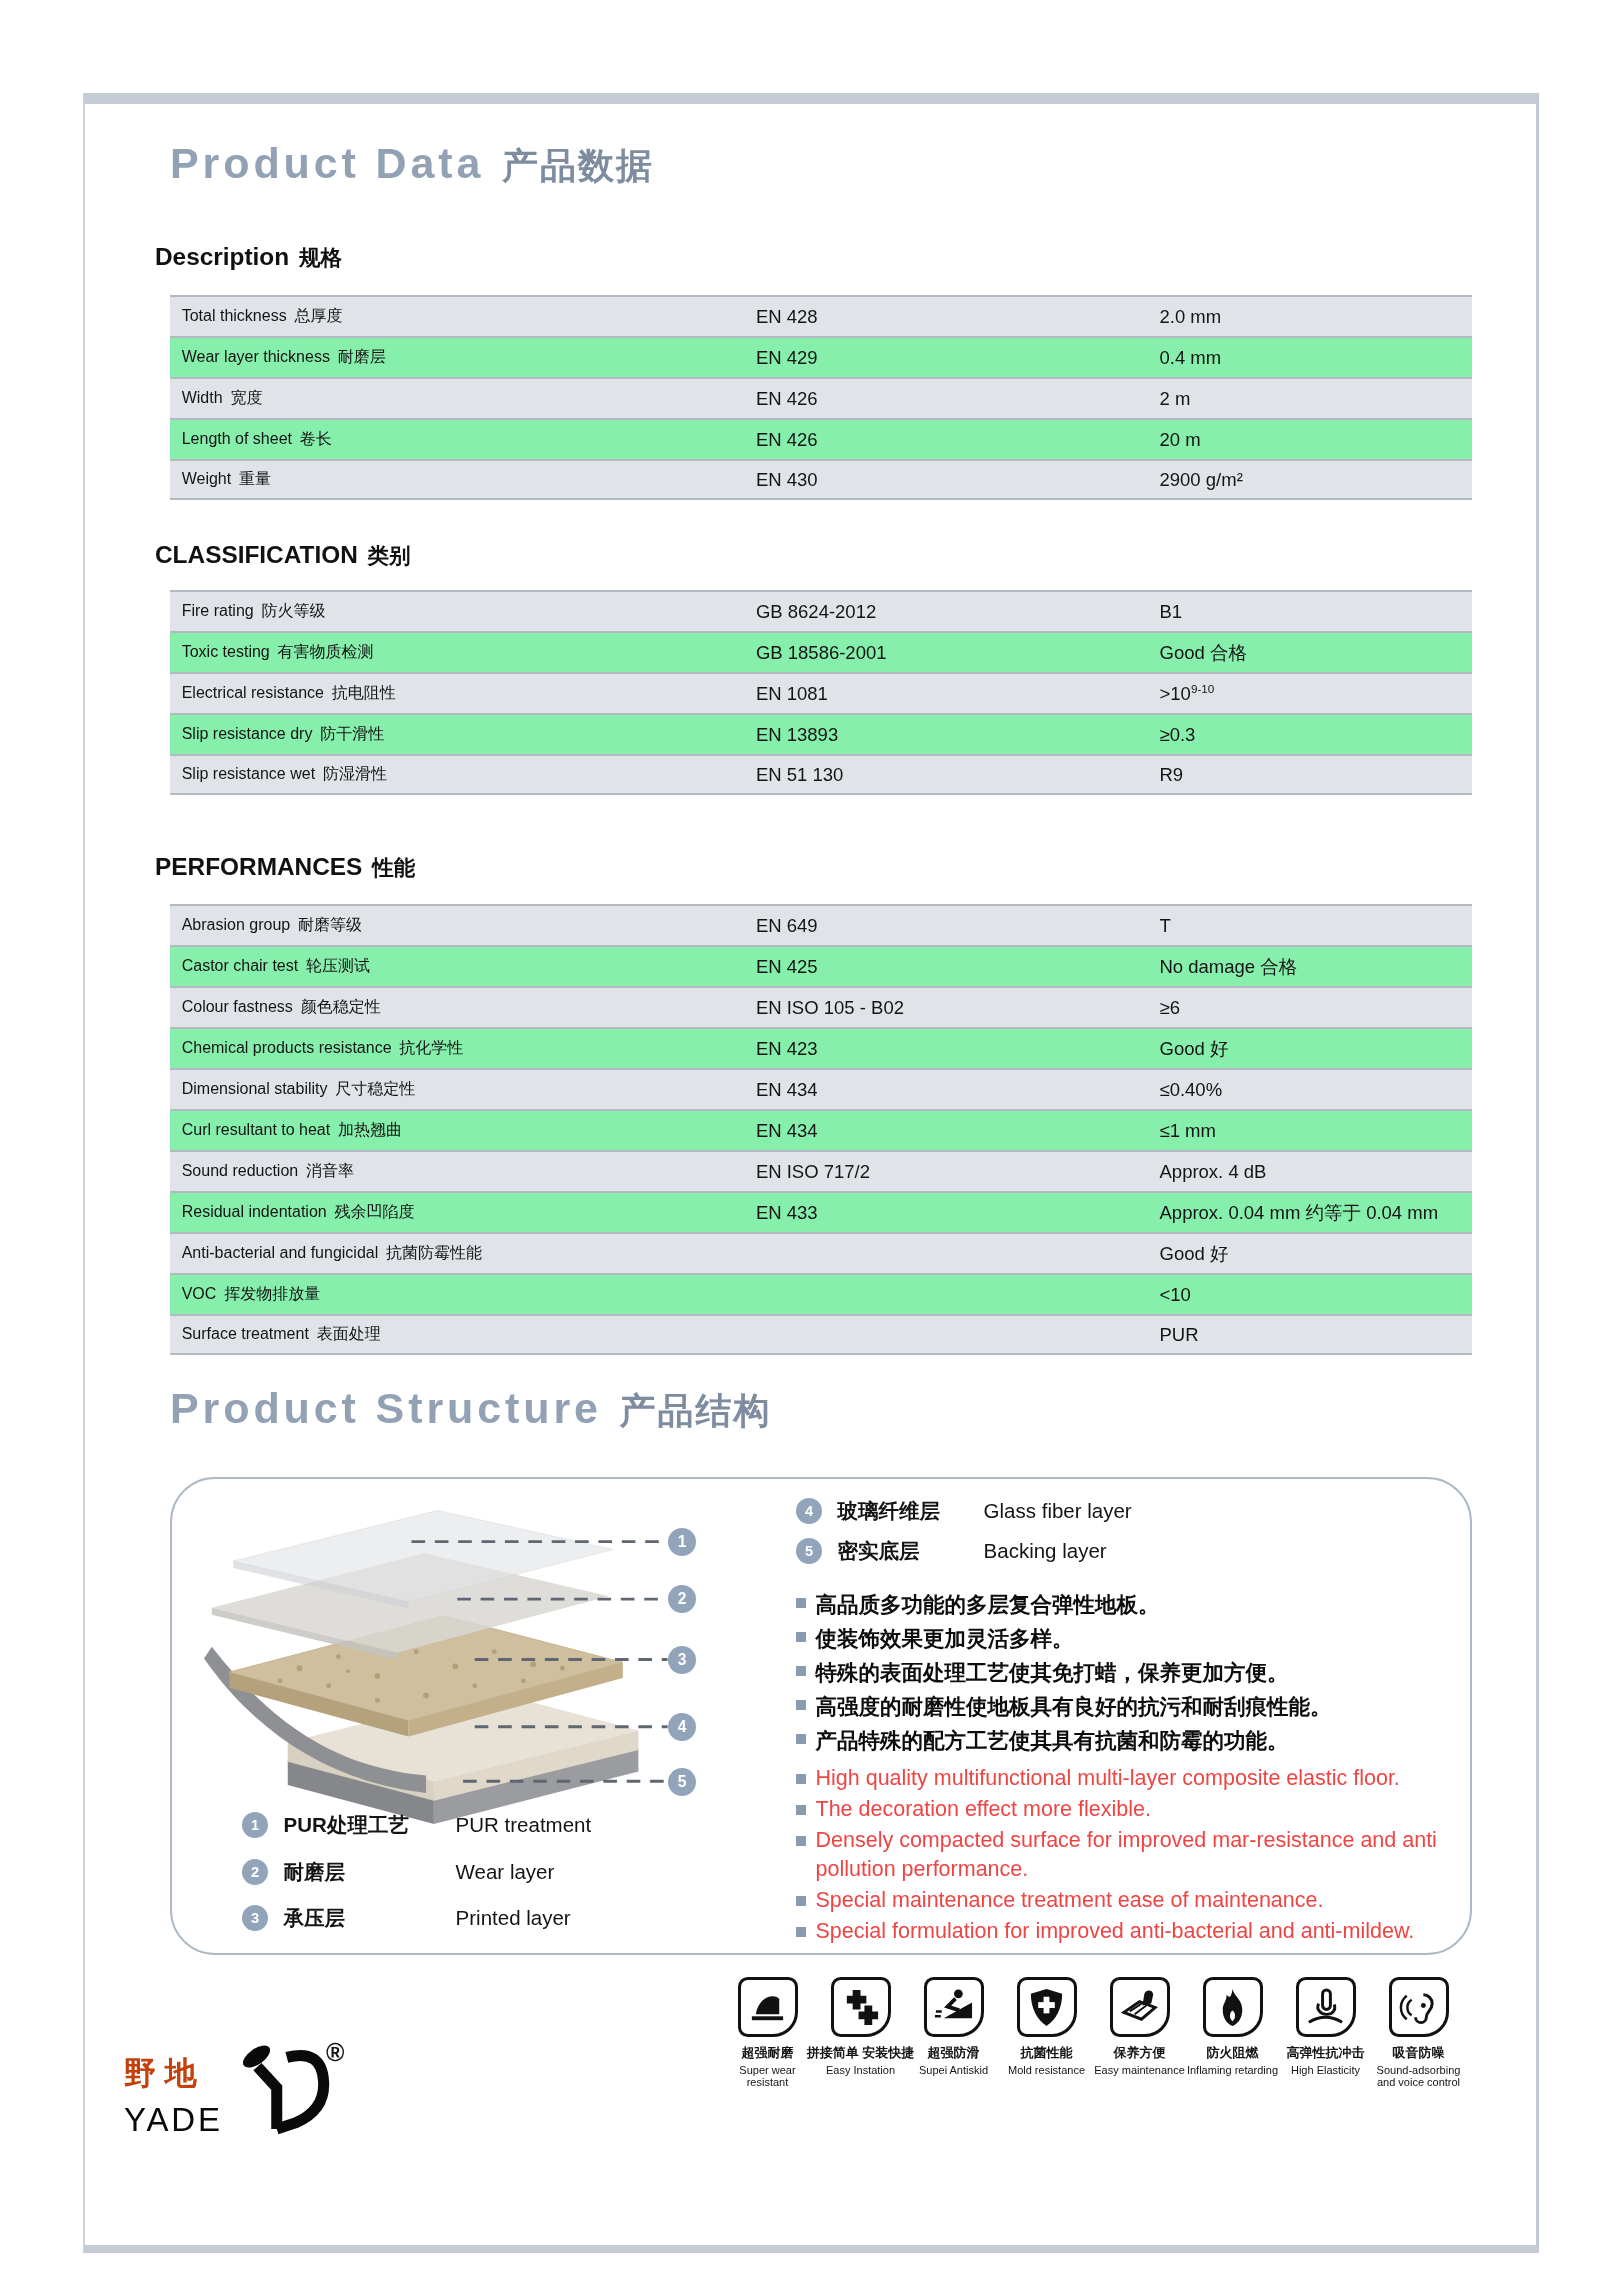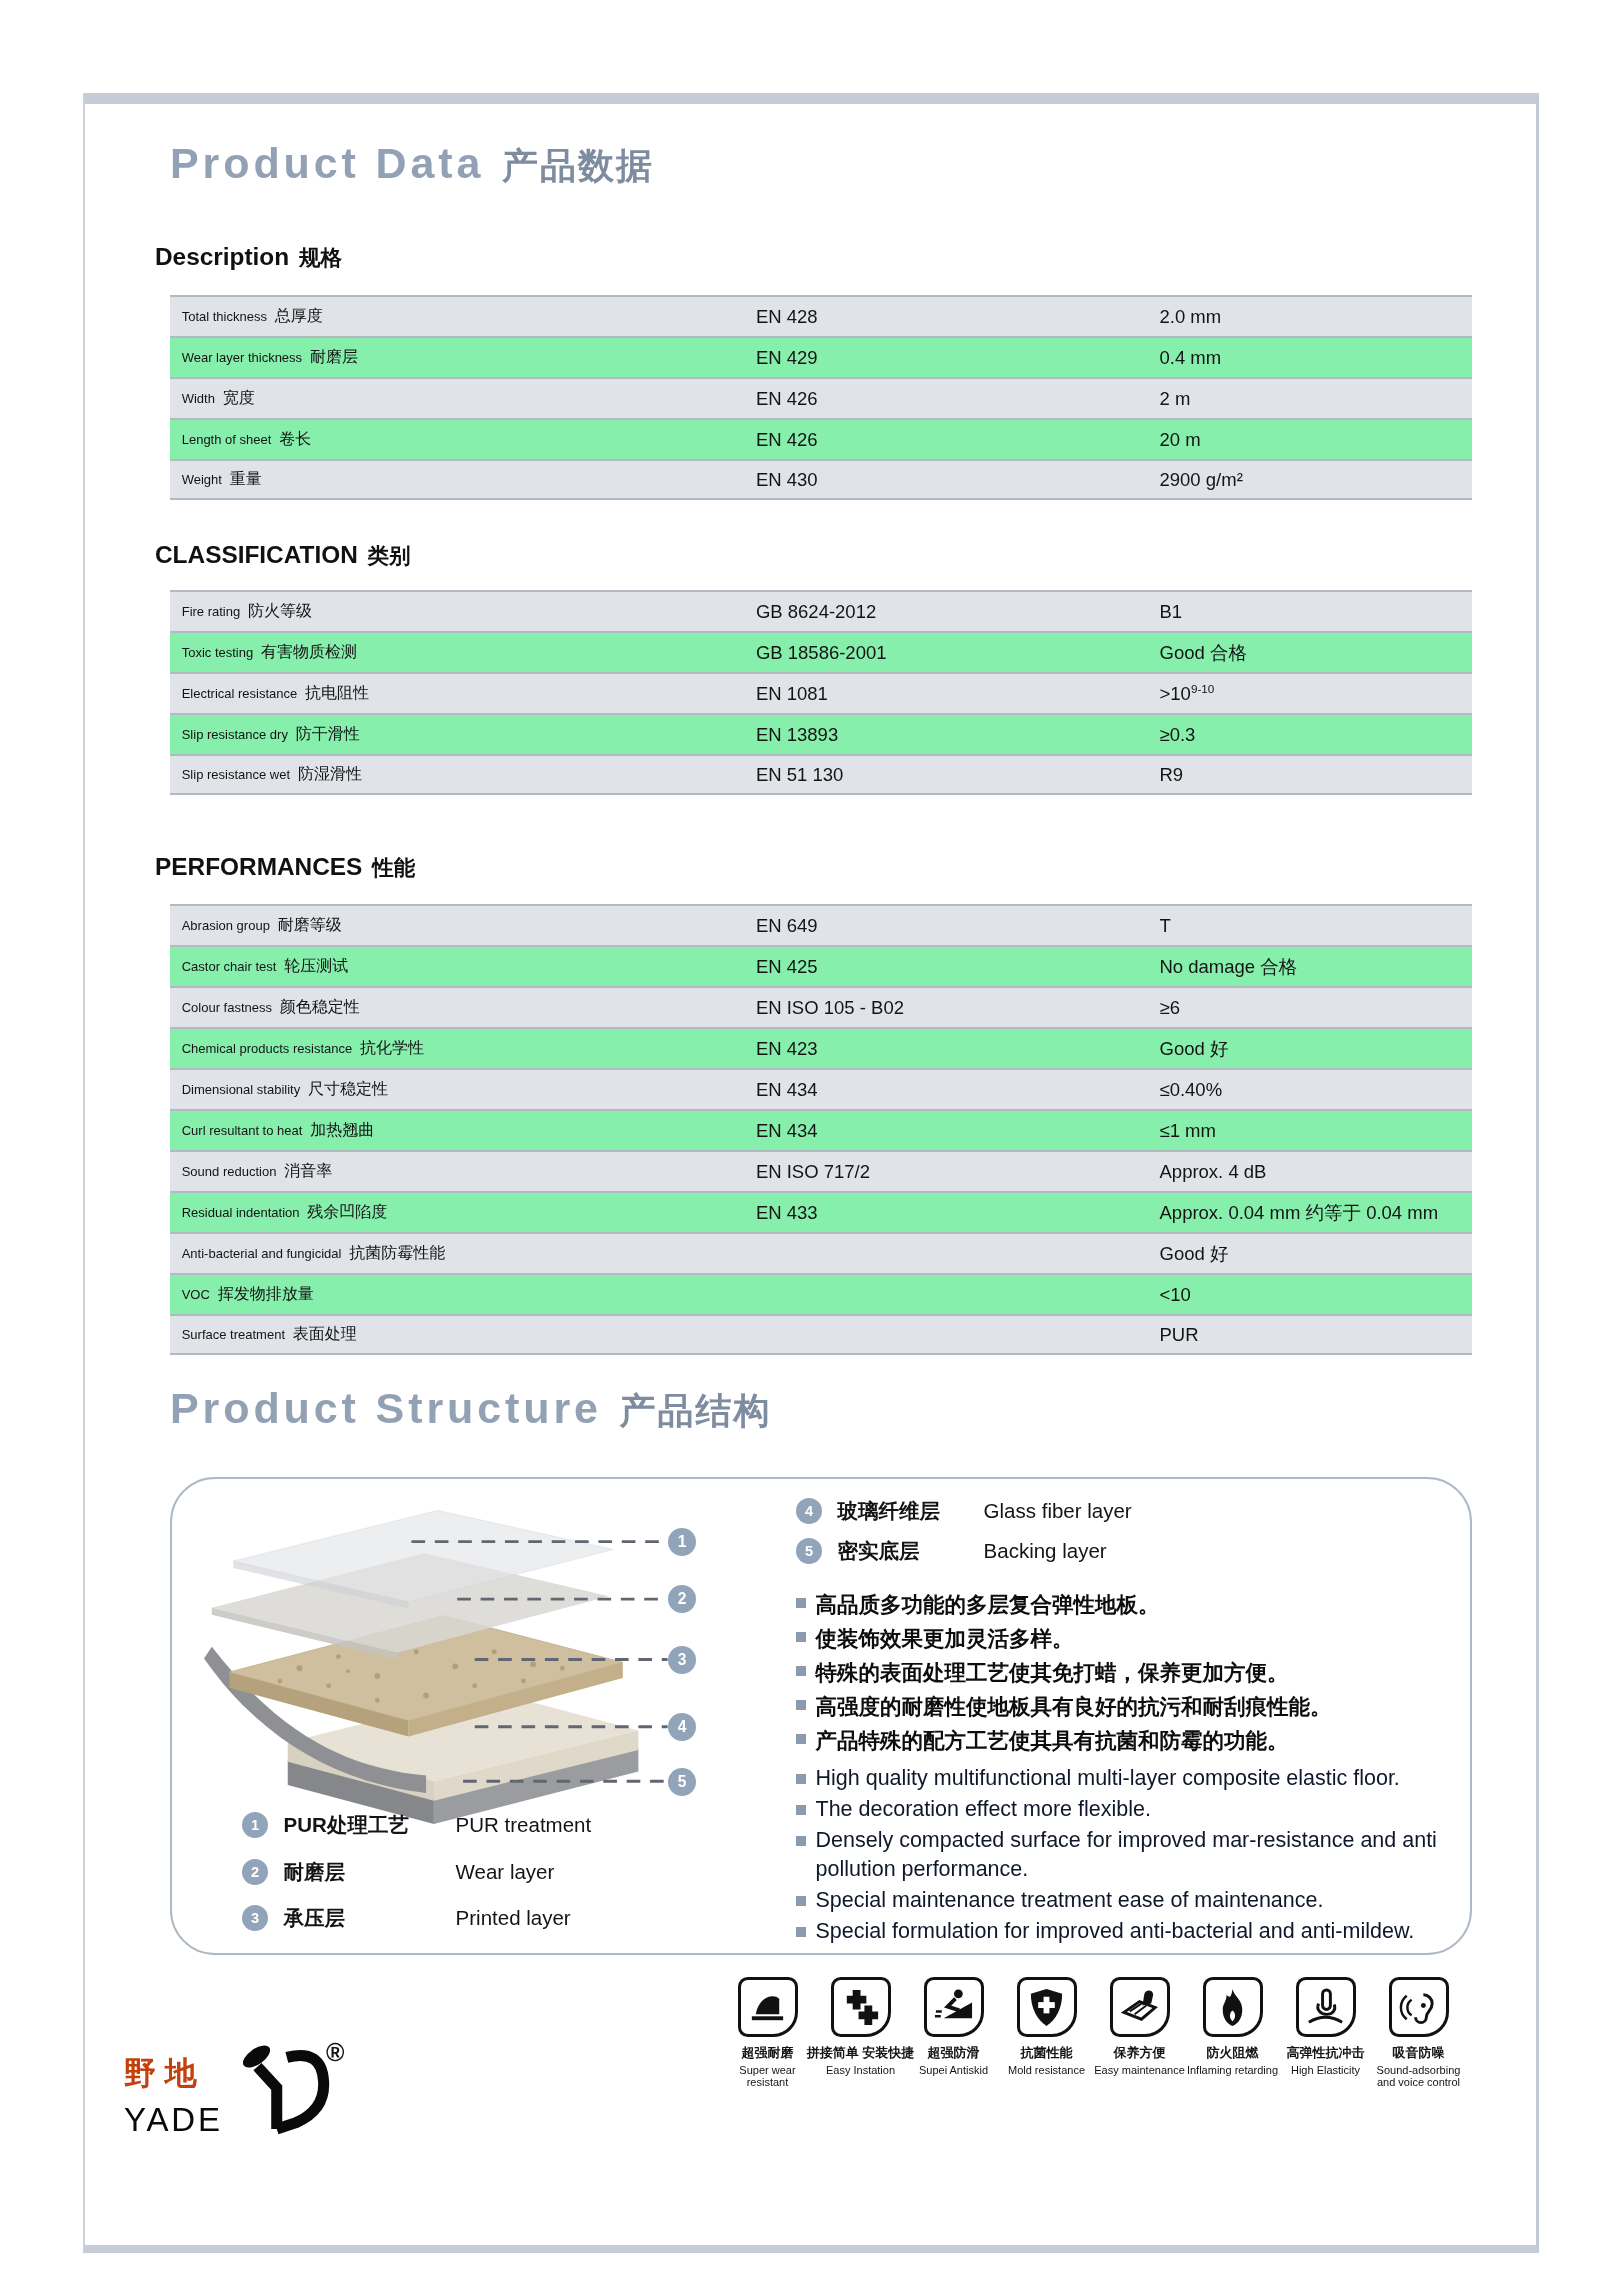--- a/index.html
+++ b/index.html
@@ -25,21 +25,21 @@
   #tbl0{top:191px;} #tbl1{top:486px;} #tbl2{top:800px;}
   .row{display:flex;align-items:center;height:41px;box-sizing:border-box;
        border-top:2px solid #b3b9c3;}
   .tbl .row:last-child{border-bottom:2px solid #b3b9c3;}
   .row.odd{background:#e0e4e9;}
   .row.even{background:#86efac;}
   .cell{box-sizing:border-box;}
   .cell.lab{width:45%;padding-left:11.7px;}
   .cell.std{width:31%;}
   .cell.val{flex:1;}
-  .lab .en{font-size:13px;}
+  .lab .en{font-size:16px;}
   .lab .zh{font-size:16px;margin-left:7.8px;}
   .std,.val{font-size:18.5px;}
   .val sup{font-size:11.7px;}
 
   
   .struct-title{position:absolute;left:85px;top:1280px;margin:0;font-weight:bold;white-space:nowrap;}
   .struct-box{position:absolute;left:85px;top:1373px;width:1302px;height:478px;
         box-sizing:border-box;border:2.9px solid #aeb9c6;border-radius:45px;background:#fff;}
   .layers-svg{position:absolute;left:9.8px;top:11.7px;}
 
@@ -58,21 +58,21 @@
   .lzh{font-size:20.5px;font-weight:600;margin-left:15.6px;width:146px;}
   .legend-left .lzh{width:172px;}
   .len{font-size:20.5px;}
 
   .bullets{position:absolute;left:624px;margin:0;padding:0;list-style:none;width:665px;}
   .bullets-zh{top:109px;}
   .bullets-en{top:285px;}
   .bullets li{position:relative;padding-left:19.5px;}
   .bullets li::before{content:"";position:absolute;left:0;top:9.8px;width:9.8px;height:9.8px;background:#8a9bb0;}
   .bullets-zh li{font-size:21.5px;font-weight:600;line-height:34px;color:#0d0d0d;}
-  .bullets-en li{font-size:21.5px;line-height:29px;margin-bottom:2px;color:#0f172a;}
+  .bullets-en li{font-size:21.5px;line-height:29px;margin-bottom:2px;color:#ef4444;}
 
   
   .logo{position:absolute;left:39px;top:1936px;display:flex;align-items:flex-end;}
   .logo-zh{font-size:32px;font-weight:bold;letter-spacing:8.8px;color:#c2410c;}
   .logo-en{font-size:33px;font-weight:normal;letter-spacing:2.9px;color:#0a0a0a;line-height:47px;}
   .logo-mark{margin-left:5.9px;margin-bottom:2px;}
   .logo-reg{font-size:25px;font-weight:bold;position:relative;top:-76px;left:-3.9px;}
 
   .badges{position:absolute;left:636px;top:1873px;display:flex;gap:0;}
   .badge{width:93px;display:flex;flex-direction:column;align-items:center;}

